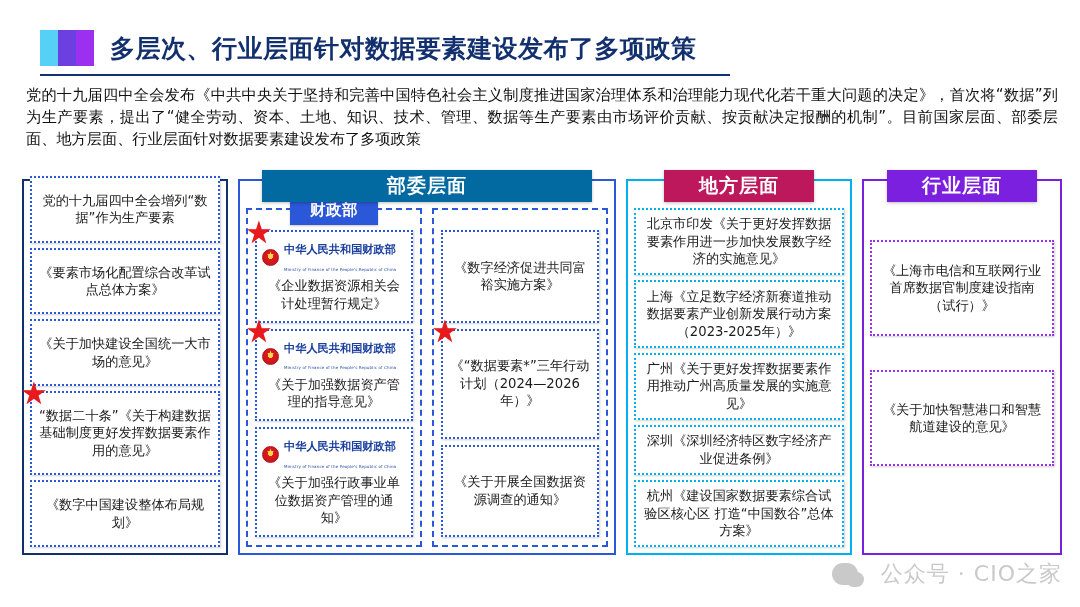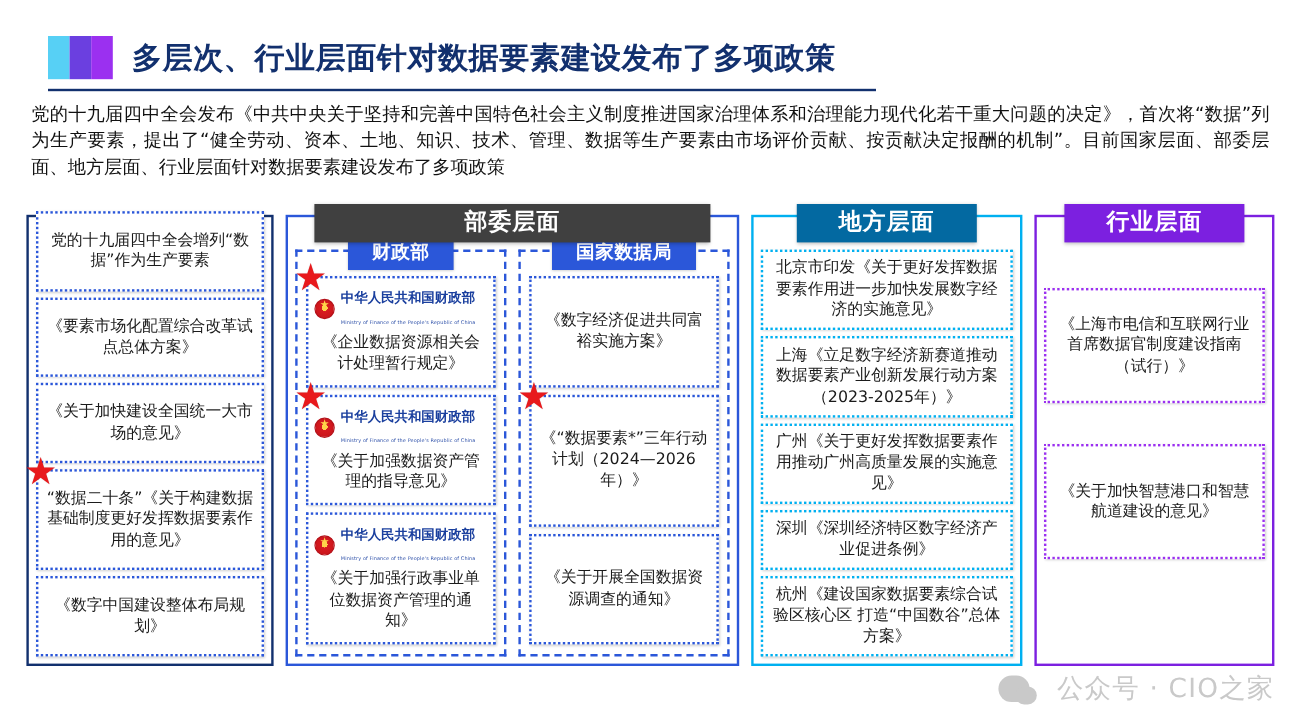--- a/index.html
+++ b/index.html
@@ -66,22 +66,22 @@
   .c3 { width: 226px; }
   .c4 { width: 200px; }
 
   
   .c1 .col-frame { border-color: #12306e; }
   .c2 .col-frame { border-color: #2b57d9; }
   .c3 .col-frame { border-color: #00b0f0; }
   .c4 .col-frame { border-color: #7c20e0; }
 
   .c1 .col-head { background: #12306e; }
-  .c2 .col-head { background: #404040; min-width: 330px; }
-  .c3 .col-head { background: #0369a1; }
+  .c2 .col-head { background: #0369a1; min-width: 330px; }
+  .c3 .col-head { background: #be185d; }
   .c4 .col-head { background: #7c20e0; }
 
   
   .card {
     position: relative;
     background: #fff;
     border: 2px dotted #2b57d9;
     color: #1b1b1b;
     font-size: 13.2px; line-height: 17.5px;
     text-align: center;
@@ -220,21 +220,20 @@
               </div>
               <div class="card grow">
                 <div class="mof">
                   <span class="mof-emblem"></span>
                   <span class="mof-txt"><span class="mof-cn">中华人民共和国财政部</span><span class="mof-en">Ministry of Finance of the People's Republic of China</span></span>
                 </div>
                 <span>《关于加强行政事业单位数据资产管理的通知》</span>
               </div>
             </div>
             <div class="subgroup">
-              <div class="sub-head">国家数据局</div>
               <div class="card grow">
                 <span>《数字经济促进共同富裕实施方案》</span>
               </div>
               <div class="card grow">
                 <span class="star">★</span>
                 <span>《“数据要素*”三年行动计划（2024—2026年）》</span>
               </div>
               <div class="card grow">
                 <span>《关于开展全国数据资源调查的通知》</span>
               </div>

